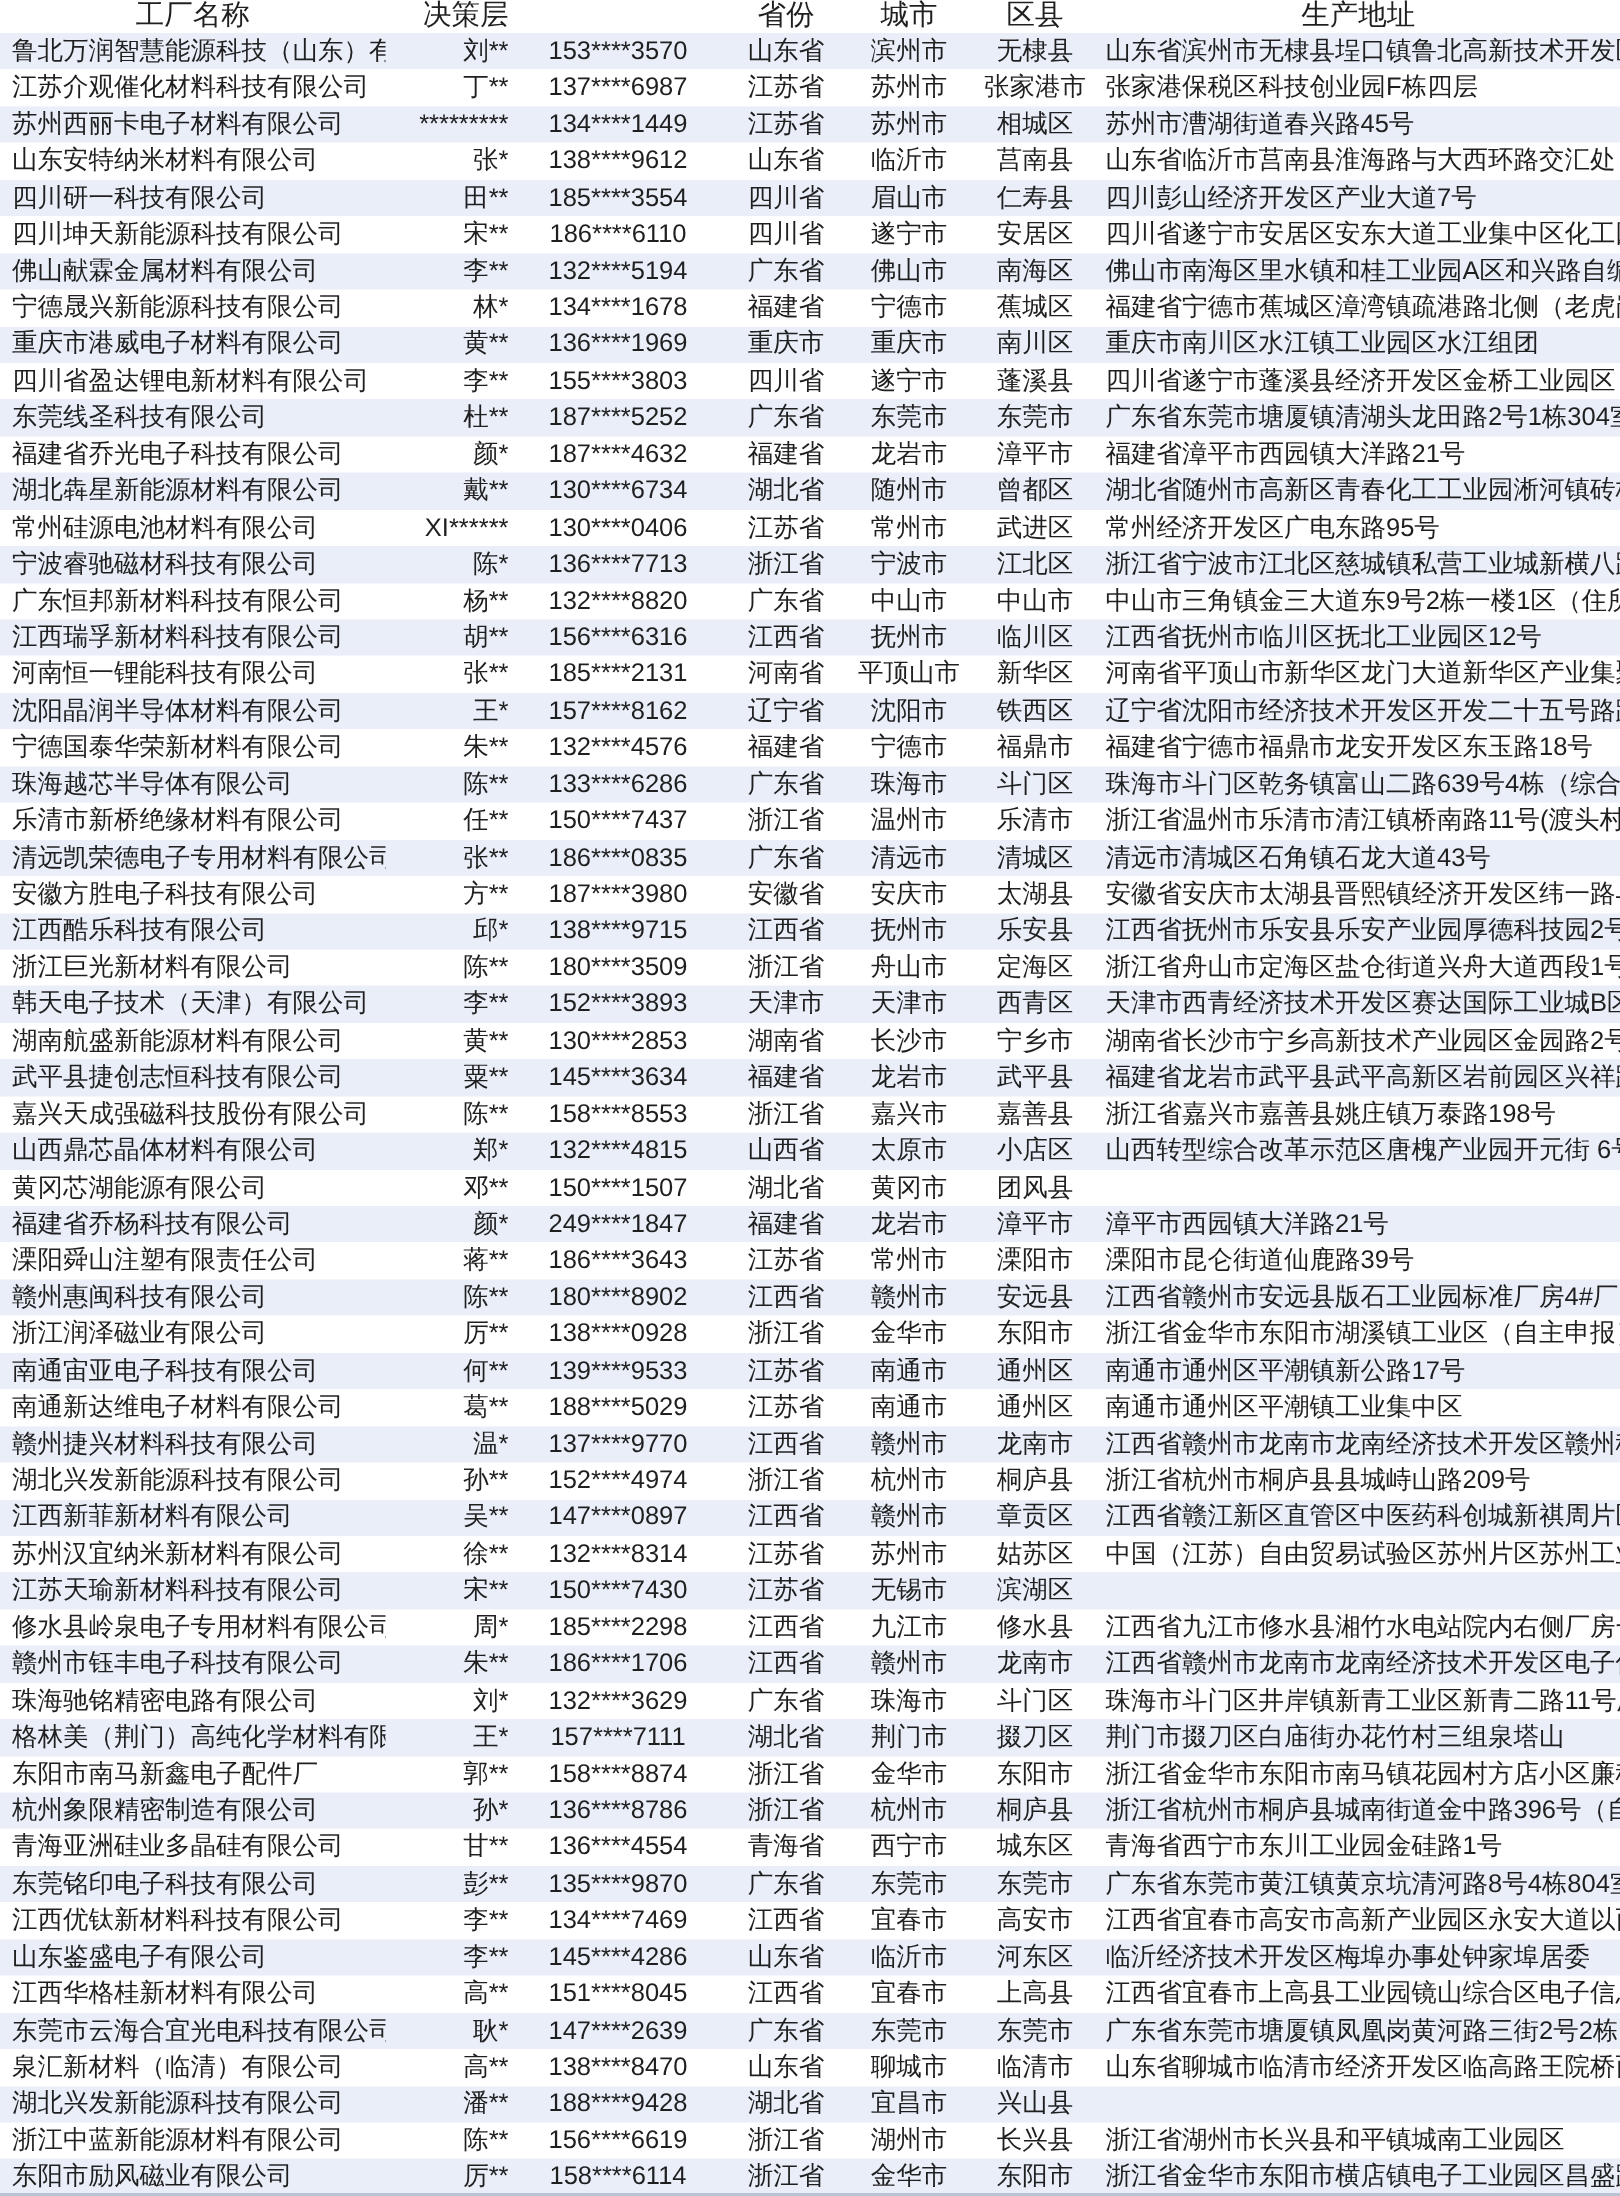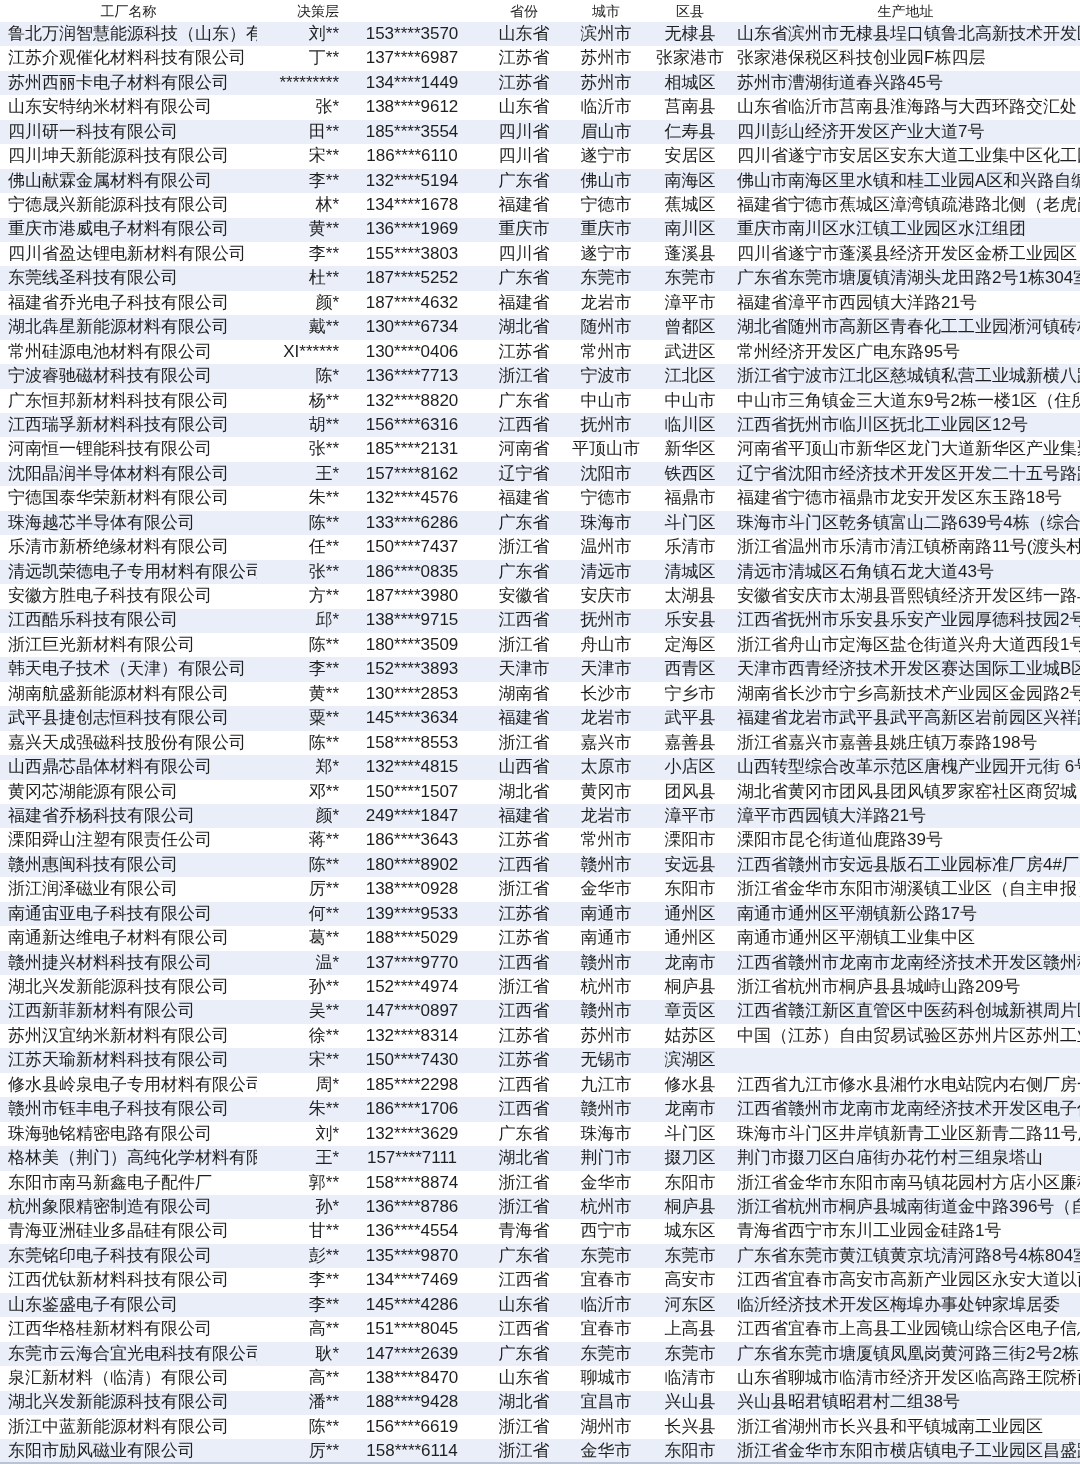--- a/index.html
+++ b/index.html
@@ -3,21 +3,21 @@
 <meta charset="utf-8">
 <style>
   html,body{margin:0;padding:0;}
   .screen{
     width:1080px;height:1464px;background:#ffffff;overflow:hidden;
     font-family:"Liberation Sans","DejaVu Sans",sans-serif;
     font-size:17px;color:#1f1f1f;position:relative;
   }
   .trow{display:flex;height:24.44px;line-height:24.5px;white-space:nowrap;align-items:center;}
   .trow.alt{background:#e9eef9;}
-  .trow.header{height:22px;line-height:22px;background:#ffffff;font-size:14px;}
+  .trow.header{height:22px;line-height:22px;background:#ffffff;font-size:19px;}
   .cell{overflow:hidden;flex-shrink:0;white-space:nowrap;}
   .c-name{width:249px;padding-left:8px;text-align:left;}
   .header .c-name{text-align:center;padding-left:0;width:257px;}
   .c-dec{width:82px;text-align:right;}
   .c-phone{width:146px;text-align:center;}
   .c-prov{width:78px;text-align:center;}
   .c-city{width:86px;text-align:center;}
   .c-dist{width:82px;text-align:center;}
   .c-addr{flex:1 1 auto;text-align:left;padding-left:6px;min-width:0;}
   .header .c-addr{text-align:center;padding-left:0;}
@@ -316,21 +316,20 @@
         <div class="cell c-dist">小店区</div>
         <div class="cell c-addr">山西转型综合改革示范区唐槐产业园开元街 6号</div>
       </div>
       <div class="trow">
         <div class="cell c-name">黄冈芯湖能源有限公司</div>
         <div class="cell c-dec">邓**</div>
         <div class="cell c-phone">150****1507</div>
         <div class="cell c-prov">湖北省</div>
         <div class="cell c-city">黄冈市</div>
         <div class="cell c-dist">团风县</div>
-        <div class="cell c-addr">湖北省黄冈市团风县团风镇罗家窑社区商贸城</div>
       </div>
       <div class="trow alt">
         <div class="cell c-name">福建省乔杨科技有限公司</div>
         <div class="cell c-dec">颜*</div>
         <div class="cell c-phone">249****1847</div>
         <div class="cell c-prov">福建省</div>
         <div class="cell c-city">龙岩市</div>
         <div class="cell c-dist">漳平市</div>
         <div class="cell c-addr">漳平市西园镇大洋路21号</div>
       </div>
@@ -540,21 +539,20 @@
         <div class="cell c-dist">临清市</div>
         <div class="cell c-addr">山东省聊城市临清市经济开发区临高路王院桥西</div>
       </div>
       <div class="trow alt">
         <div class="cell c-name">湖北兴发新能源科技有限公司</div>
         <div class="cell c-dec">潘**</div>
         <div class="cell c-phone">188****9428</div>
         <div class="cell c-prov">湖北省</div>
         <div class="cell c-city">宜昌市</div>
         <div class="cell c-dist">兴山县</div>
-        <div class="cell c-addr">兴山县昭君镇昭君村二组38号</div>
       </div>
       <div class="trow">
         <div class="cell c-name">浙江中蓝新能源材料有限公司</div>
         <div class="cell c-dec">陈**</div>
         <div class="cell c-phone">156****6619</div>
         <div class="cell c-prov">浙江省</div>
         <div class="cell c-city">湖州市</div>
         <div class="cell c-dist">长兴县</div>
         <div class="cell c-addr">浙江省湖州市长兴县和平镇城南工业园区</div>
       </div>

